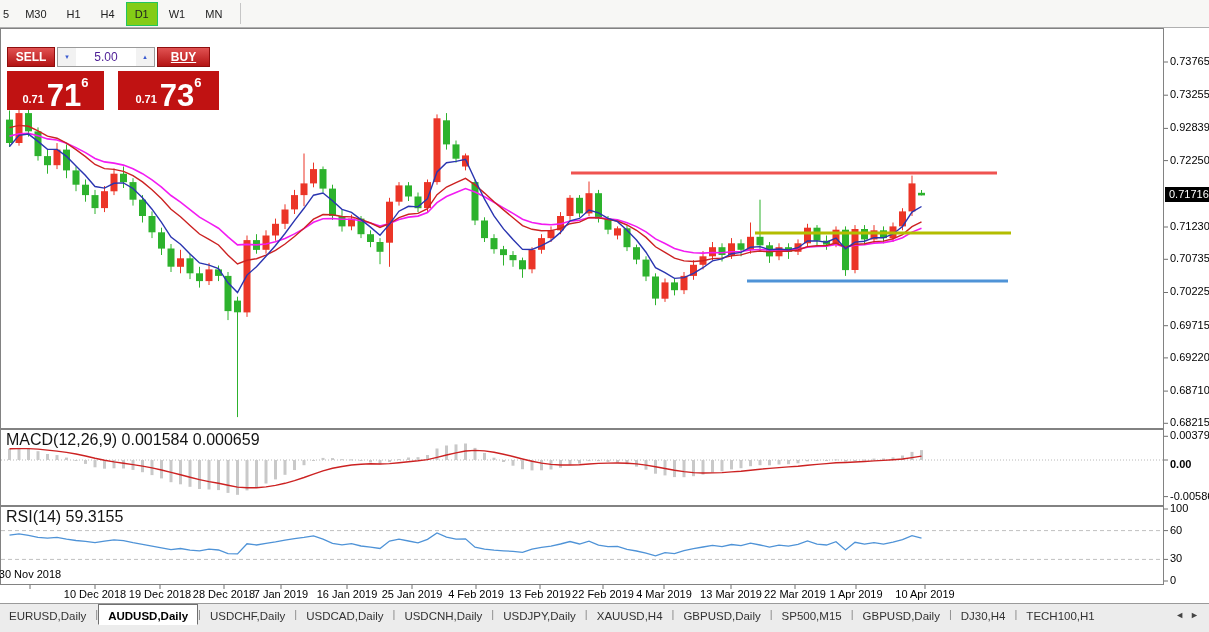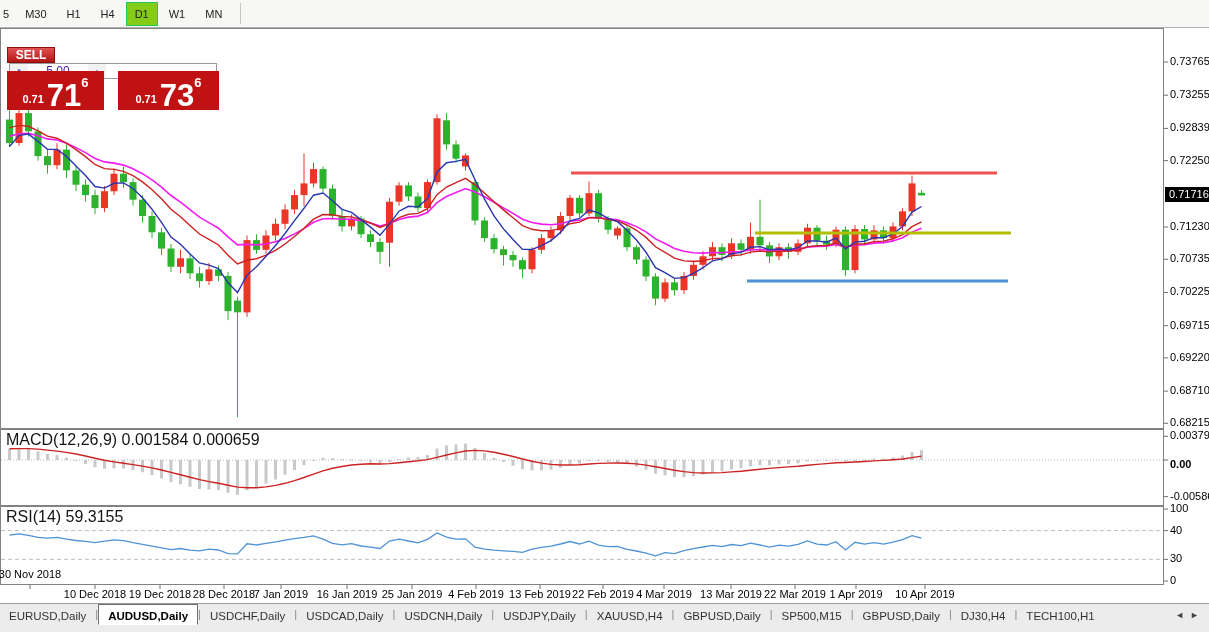--- a/index.html
+++ b/index.html
@@ -27,21 +27,21 @@
              padding:1px 4px 2px 4px;white-space:nowrap;}
   .date-label{position:absolute;top:588px;font-size:11px;color:#000;transform:translateX(-50%);z-index:6;white-space:nowrap;}
 
   
   .chart-header{position:absolute;left:9px;top:33px;z-index:8;font-size:12px;font-weight:bold;color:#0a0a0a;}
   .chart-header .tri{font-size:9px;margin-right:4px;}
   .chart-header span{margin-right:4px;}
 
   
   .trade-panel{position:absolute;left:7px;top:47px;z-index:9;}
-  .trade-row{display:flex;height:20px;align-items:stretch;flex-direction:column;}
+  .trade-row{display:flex;height:20px;align-items:stretch;}
   .btn-trade{background:linear-gradient(#e15252,#b31414);color:#fff;font-weight:bold;font-size:12px;
              display:flex;align-items:center;justify-content:center;border:1px solid #8e0e0e;box-sizing:border-box;}
   .btn-sell{width:48px;}
   .btn-buy{width:53px;text-decoration:underline;}
   .spin{display:flex;border:1px solid #9a9a9a;background:#fff;margin:0 2px;box-sizing:border-box;}
   .spin-btn{width:18px;background:#f2f2f2;color:#3b5bd0;font-size:7px;display:flex;align-items:center;
             justify-content:center;border:0;}
   .spin-val{width:60px;font-size:12px;display:flex;align-items:center;justify-content:center;color:#4c1d95;}
   .price-boxes{display:flex;margin-top:4px;}
   .pbox{background:#c01212;color:#fff;height:39px;display:flex;align-items:flex-end;justify-content:center;
@@ -486,21 +486,21 @@
       <div class="axis-label" style="top: 252.27px;">0.70735</div>
       <div class="axis-label" style="top: 285.469px;">0.70225</div>
       <div class="axis-label" style="top: 318.668px;">0.69715</div>
       <div class="axis-label" style="top: 350.891px;">0.69220</div>
       <div class="axis-label" style="top: 384.09px;">0.68710</div>
       <div class="axis-label" style="top: 416.313px;">0.68215</div>
       <div class="axis-label" style="top: 429.294px;">0.003793</div>
       <div class="axis-label" style="top: 458px; font-weight: bold;">0.00</div>
       <div class="axis-label" style="top: 489.65px;">-0.005864</div>
       <div class="axis-label" style="top: 502px;">100</div>
-      <div class="axis-label" style="top: 523.6px;">40</div>
+      <div class="axis-label" style="top: 523.6px;">60</div>
       <div class="axis-label" style="top: 552.4px;">30</div>
       <div class="axis-label" style="top: 574px;">0</div>
       <div class="date-label" style="top: 568px; left: 30px;">30 Nov 2018</div>
       <div class="date-label" style="top: 588px; left: 95px;">10 Dec 2018</div>
       <div class="date-label" style="top: 588px; left: 160px;">19 Dec 2018</div>
       <div class="date-label" style="top: 588px; left: 224px;">28 Dec 2018</div>
       <div class="date-label" style="top: 588px; left: 281px;">7 Jan 2019</div>
       <div class="date-label" style="top: 588px; left: 347px;">16 Jan 2019</div>
       <div class="date-label" style="top: 588px; left: 412px;">25 Jan 2019</div>
       <div class="date-label" style="top: 588px; left: 476px;">4 Feb 2019</div>

